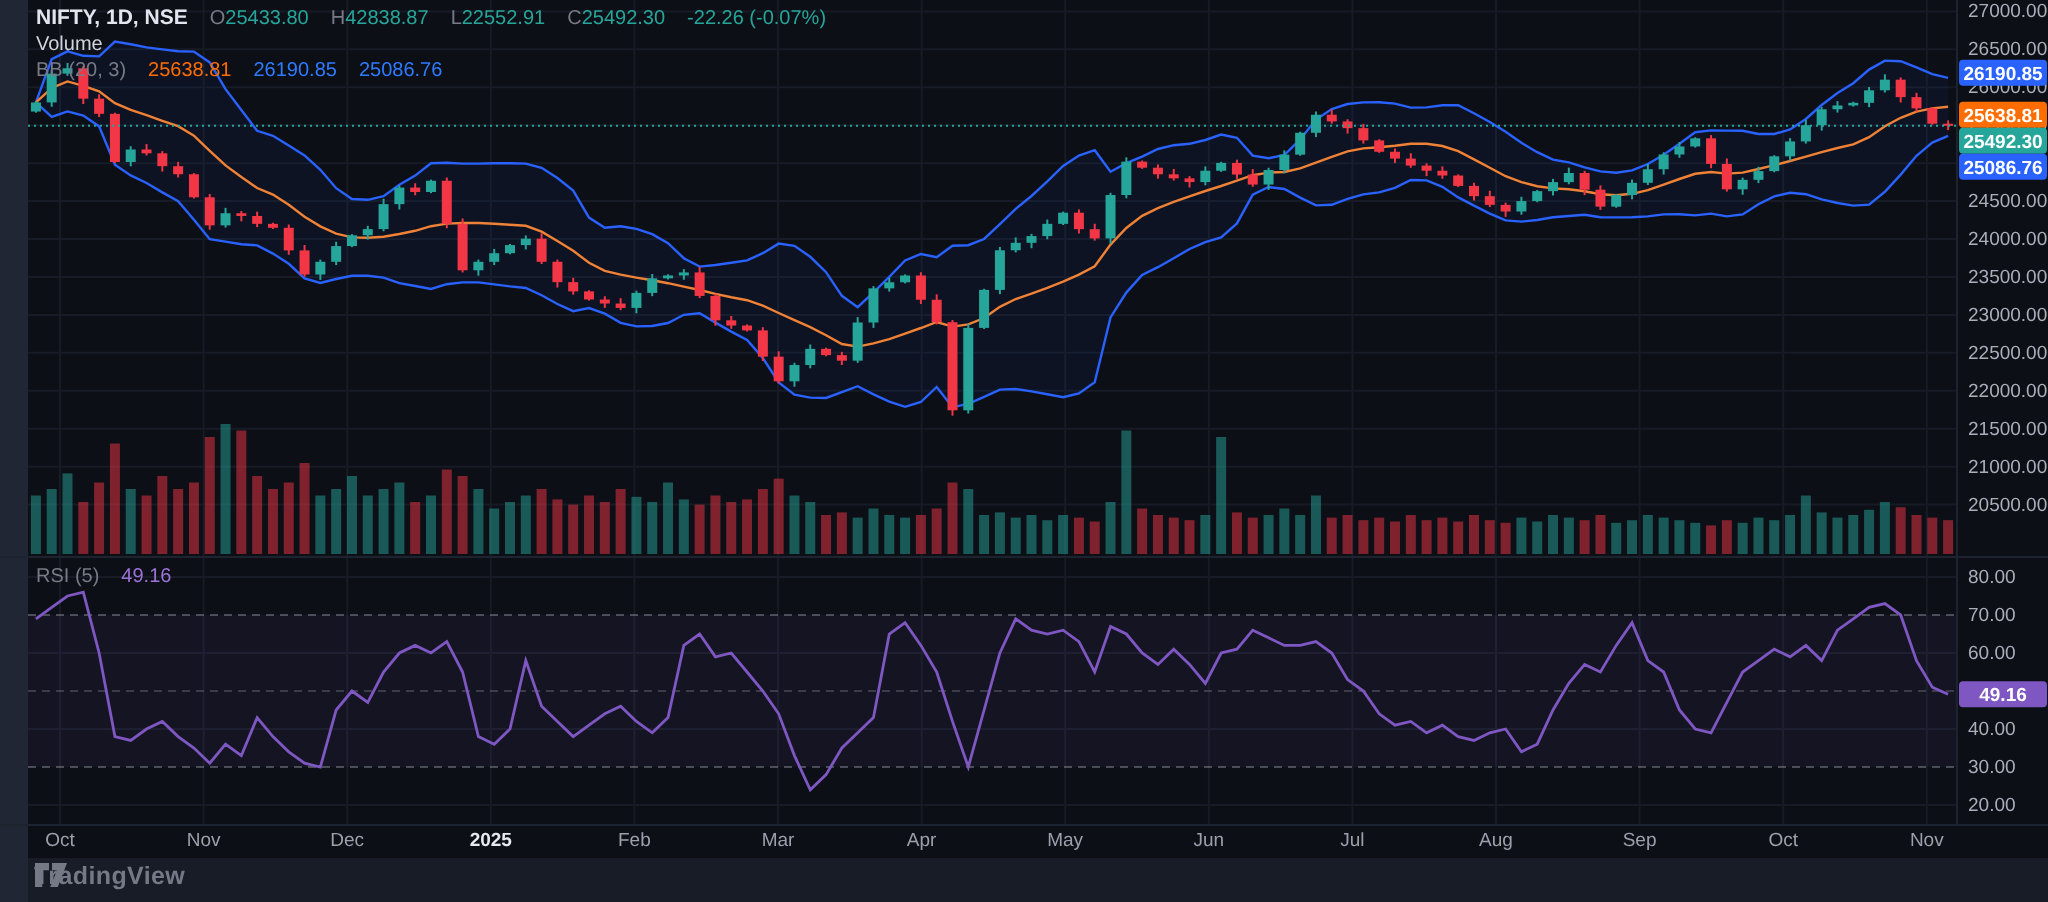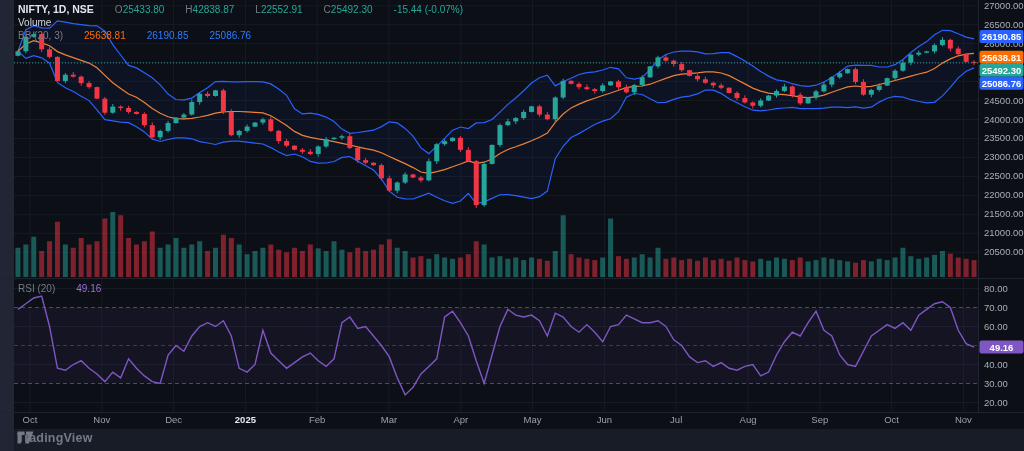--- a/index.html
+++ b/index.html
@@ -1,19 +1,19 @@
 <!DOCTYPE html>
 <html><head>
 <meta charset="utf-8">
 <style>
   html,body{margin:0;padding:0;background:#0c0f16;}
   .root{position:relative;width:1024px;height:451px;overflow:hidden;
         font-family:"Liberation Sans",sans-serif;background:#0c0f16;}
   svg{position:absolute;left:0;top:0;font-family:"Liberation Sans",sans-serif;}
-  .legend{position:absolute;left:18px;display:flex;align-items:baseline;gap:21px;
+  .legend{position:absolute;left:18px;display:flex;align-items:baseline;gap:11px;
           font-size:10px;line-height:13px;white-space:nowrap;}
   .sym{color:#e2e5ee;font-weight:700;font-size:10.5px;}
   .lbl{color:#787b86;}
   .grp{color:#787b86;}
   .up{color:#26a69a;}
   .bbB{color:#ff6d00;}
   .bbU{color:#2d7bff;}
   .bbL{color:#2d7bff;}
   .rsiV{color:#9b72d8;}
   .pair{display:flex;gap:0px;}
@@ -496,36 +496,36 @@
         <span class="up">42838.87</span>
       </span>
     <span class="pair">
         <span class="lbl">L</span>
         <span class="up">22552.91</span>
       </span>
     <span class="pair">
         <span class="lbl">C</span>
         <span class="up">25492.30</span>
       </span>
-    <span class="up">-15.44 (-0.07%)</span>
+    <span class="up">-22.26 (-0.07%)</span>
   </div>
 
   <div class="legend" style="top:16px;color:#d1d4dc">
     <span>Volume</span>
   </div>
 
   <div class="legend" style="top:29px">
     <span class="grp">BB (20, 3)</span>
     <span class="bbB">25638.81</span>
     <span class="bbU">26190.85</span>
     <span class="bbL">25086.76</span>
   </div>
 
   <div class="legend" style="top:282px">
-    <span class="grp">RSI (20)</span>
+    <span class="grp">RSI (5)</span>
     <span class="rsiV">49.16</span>
   </div>
 
   <div class="footer">
     <svg width="17" height="13" viewBox="0 0 17 13">
       <path d="M0.5,0.5 h7 v3.6 h-3.4 v8.4 h-3.6 z" fill="#747985"></path>
       <path d="M9,0.5 h7.5 l-4.6,12 h-3.8 l3.4,-8.4 h-2.5 z" fill="#747985"></path>
     </svg>
     <span>TradingView</span>
   </div>

